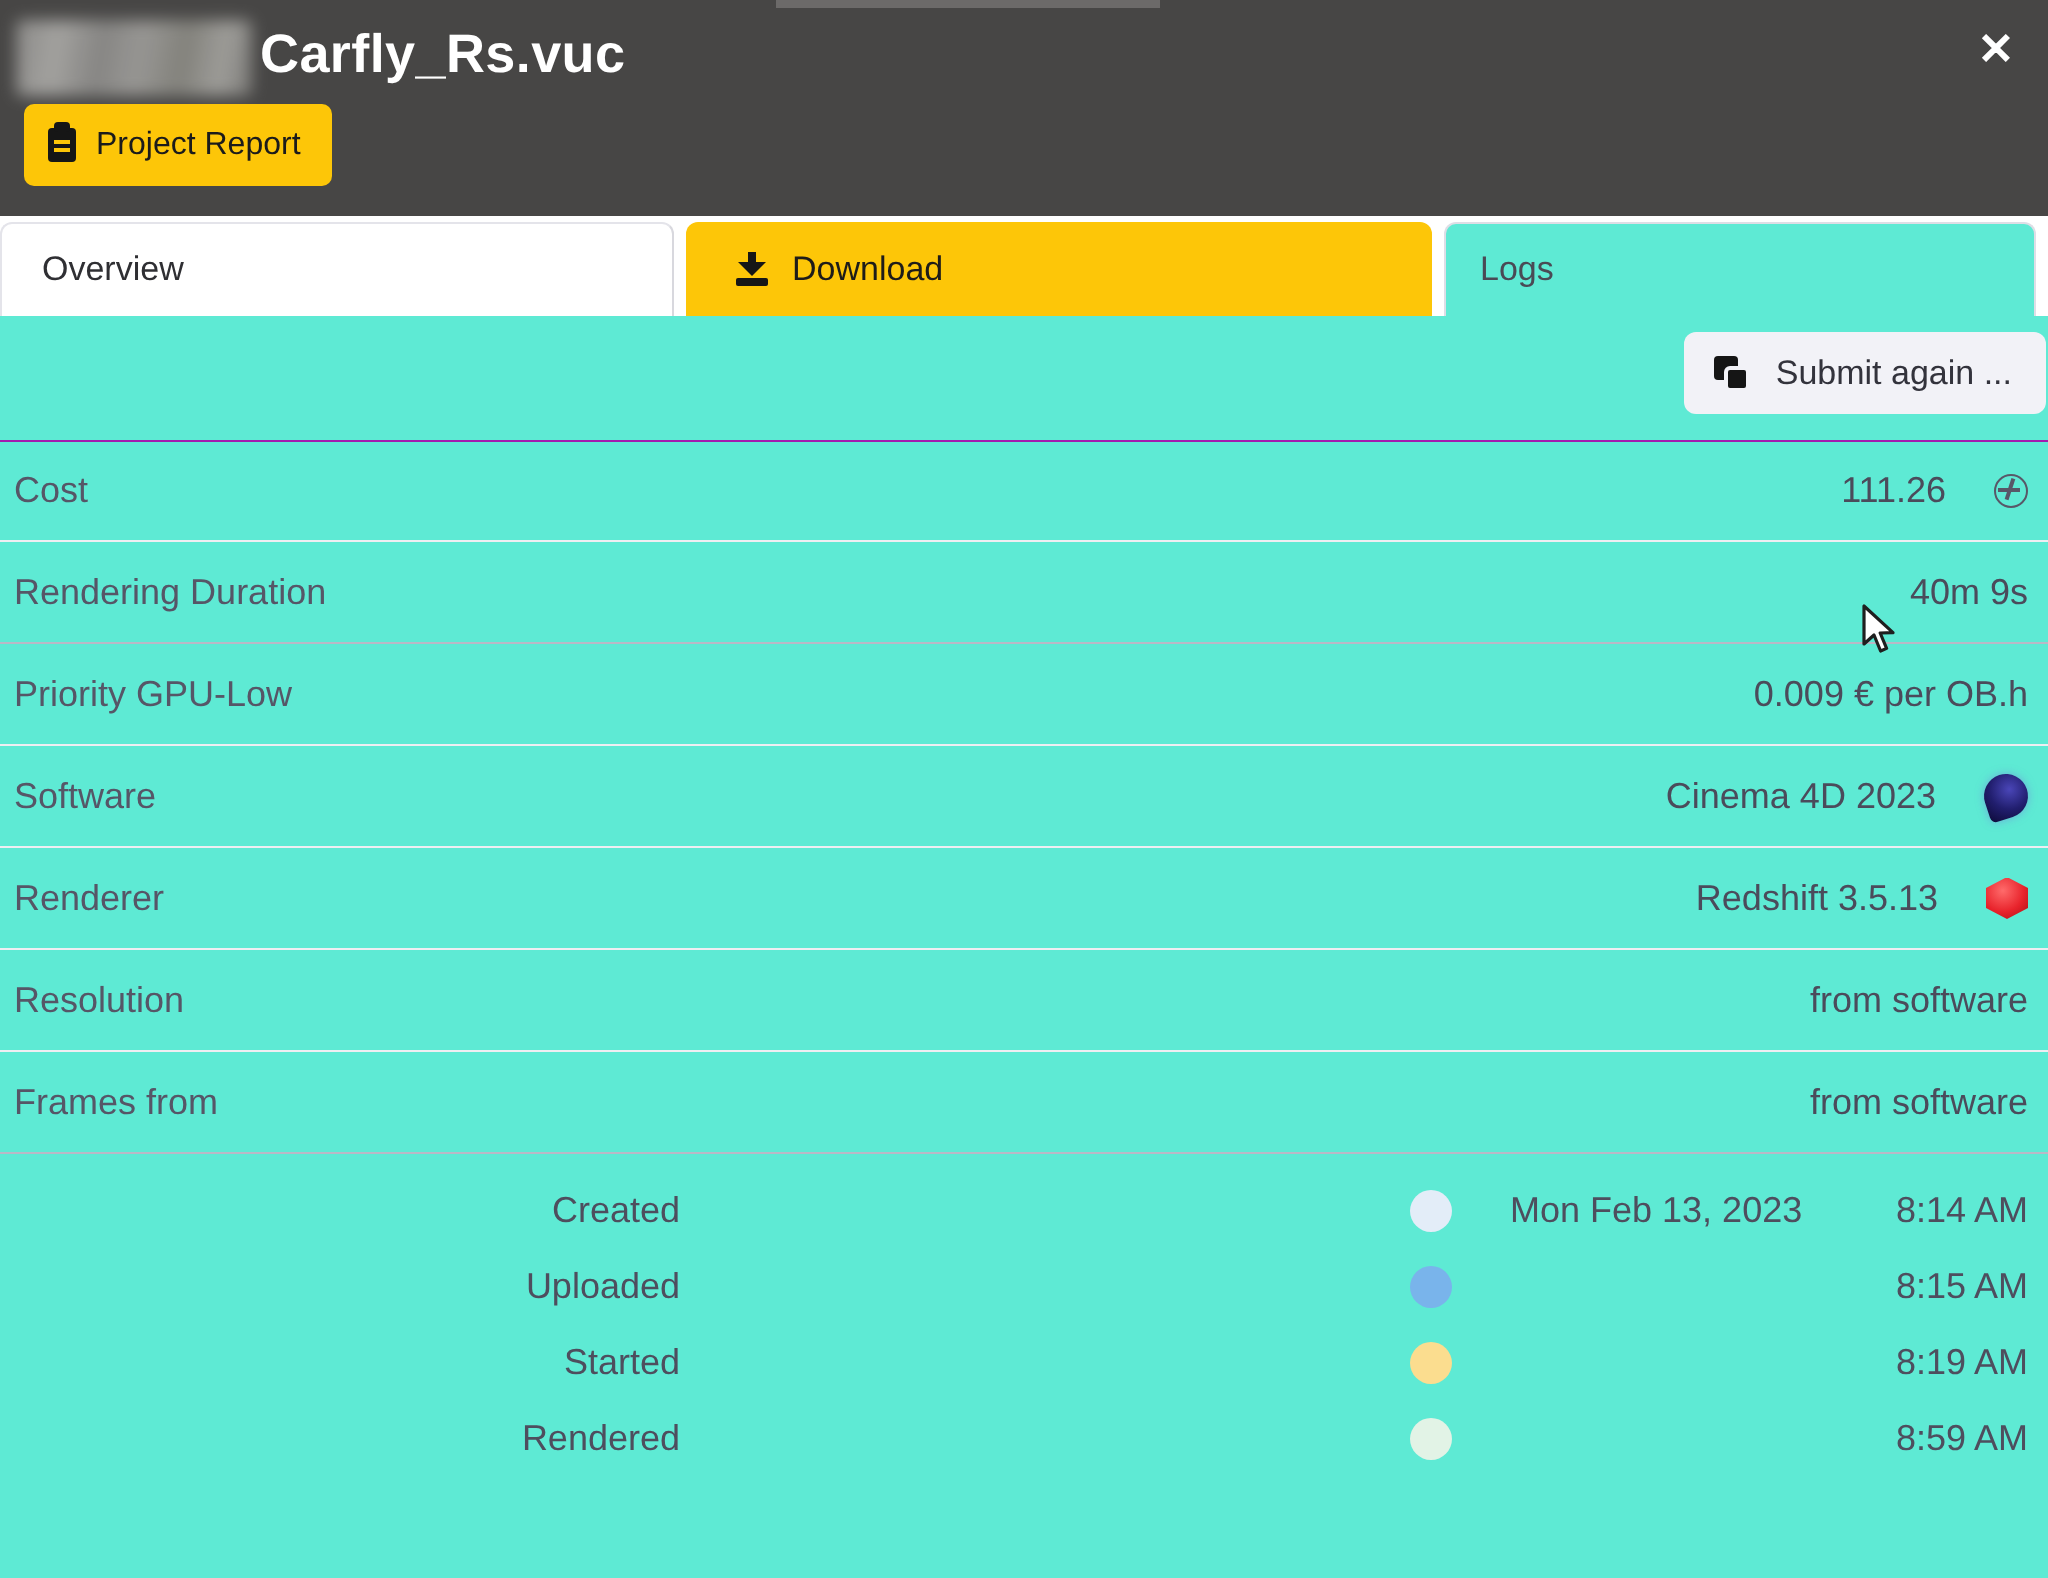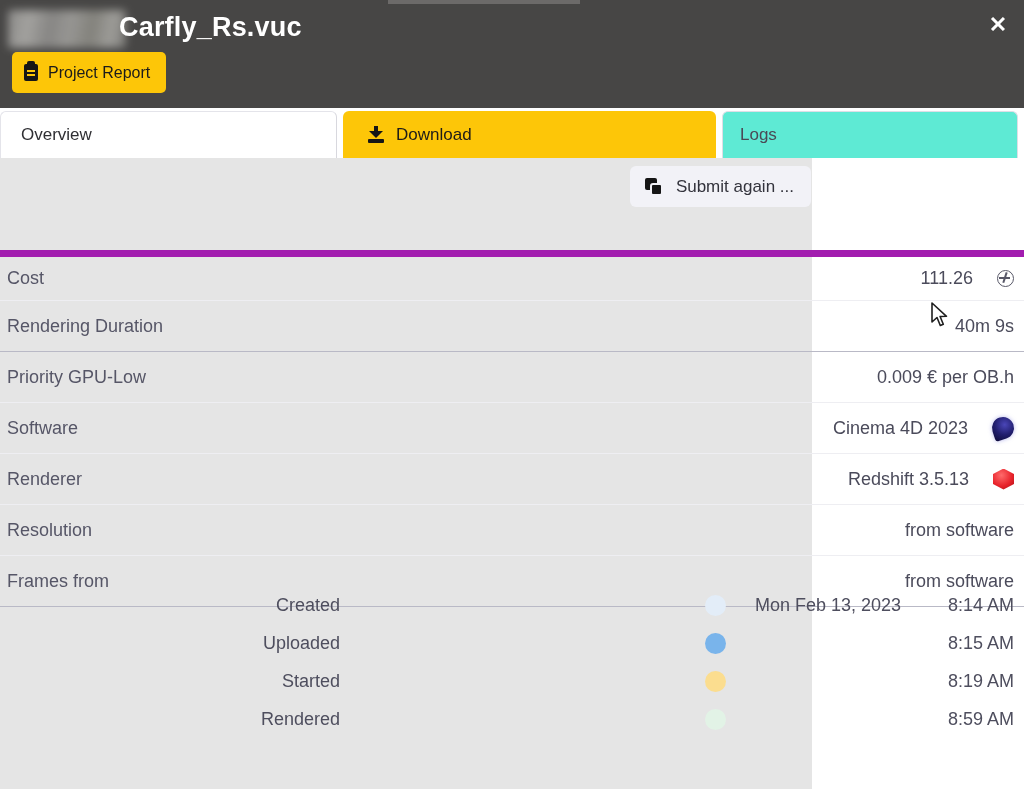--- a/index.html
+++ b/index.html
@@ -36,21 +36,21 @@
     width: 118px; height: 38px;
     border-radius: 3px;
     background: linear-gradient(100deg,
        #8f8e8c 0%, #a8a7a4 18%, #8a8987 36%,
        #9c9b98 52%, #86857f 70%, #a3a29e 86%, #7c7b78 100%);
     filter: blur(4px);
     opacity: .95;
   }
   .doc-title {
     position: absolute;
-    left: 119px; top: 12px;
+    left: 130px; top: 12px;
     font-size: 27px;
     font-weight: bold;
     color: #ffffff;
     letter-spacing: .2px;
     white-space: nowrap;
   }
   .close-btn {
     position: absolute;
     right: 10px; top: 9px;
     width: 32px; height: 32px;
@@ -171,23 +171,23 @@
     left: 0; bottom: 0;
     width: 16px; height: 4px;
     background: #161616;
     border-radius: 1px;
   }
 
   
   .content {
     position: absolute;
     left: 0; top: 158px;
-    width: 812px;
+    width: 1024px;
     height: 631px;
-    background: #e5e5e5;
+    background: #5eead4;
   }
 
   .submit-again {
     position: absolute;
     right: 1px; top: 8px;
     height: 41px;
     padding: 0 17px 0 15px;
     display: flex;
     align-items: center;
     gap: 13px;
@@ -231,21 +231,21 @@
     position: relative;
     height: 51px;
     display: flex;
     align-items: center;
     justify-content: space-between;
     padding: 0 10px 0 7px;
     box-sizing: border-box;
     border-bottom: 1px solid #eeeef2;
   }
   .row.strong { border-bottom: 1px solid #b9b9c6; }
-  .row.first  { border-top: 7px solid #a21caf; margin-top: 30px; }
+  .row.first  { border-top: 1px solid #a21caf; }
   .row-label {
     font-size: 18px;
     color: #565667;
     white-space: nowrap;
   }
   .row-value {
     font-size: 18px;
     color: #4b4b5b;
     display: flex;
     align-items: center;

